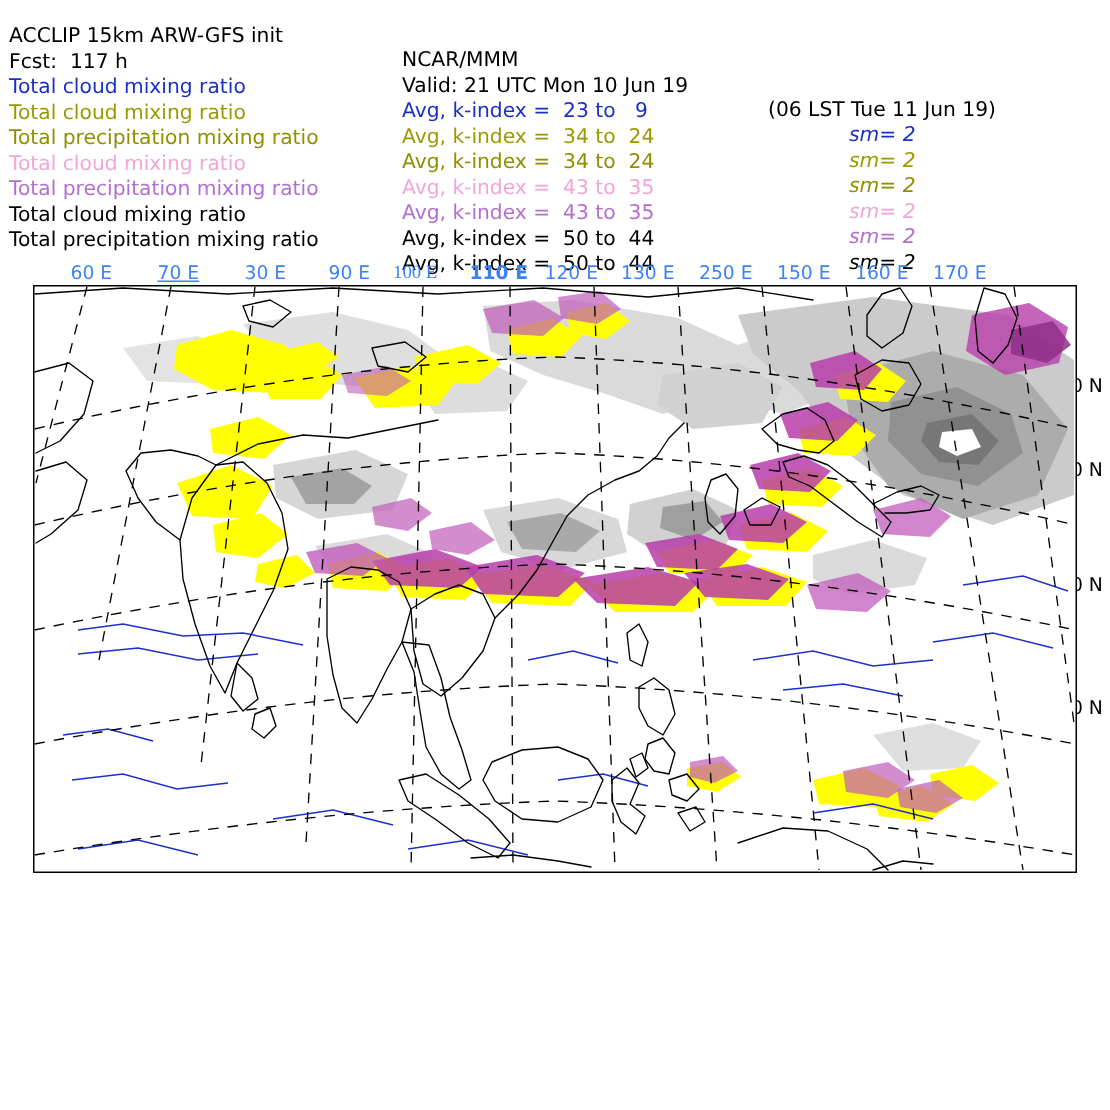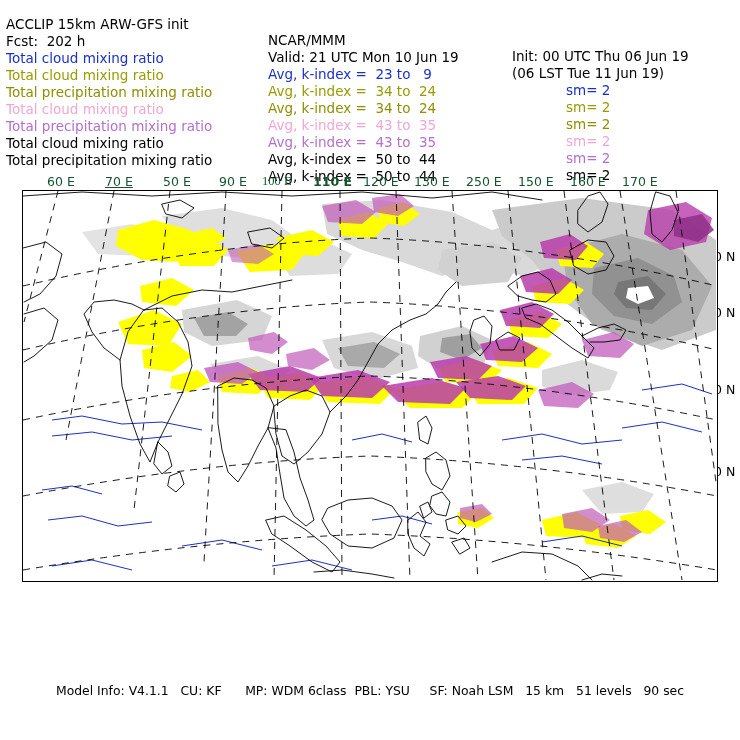--- a/index.html
+++ b/index.html
@@ -5,58 +5,57 @@
   html,body{margin:0;padding:0;background:#ffffff;}
   body{width:740px;height:740px;overflow:hidden;font-family:"DejaVu Sans",sans-serif;}
   .page{position:relative;width:712px;height:740px;background:#fff;}
 
   
   .hdr{position:absolute;left:0;top:0;width:740px;}
   .hdr-row{position:relative;height:17px;font-size:13.5px;white-space:pre;}
   .c-l{position:absolute;left:6px;}
   .c-m{position:absolute;left:268px;}
   .c-r{position:absolute;left:512px;}
-  .c-r2{position:absolute;left:566px;}
+  .c-r2{position:absolute;left:566px;font-style:italic;}
 
   .k-black{color:#000000;}
   .k-blue{color:#1b30c8;}
   .k-olive{color:#9a9a00;}
   .k-dkyellow{color:#8f8f00;}
   .k-pink{color:#f0a6d6;}
   .k-violet{color:#b36fd0;}
 
   
   .mapwrap{position:absolute;left:22px;top:190px;width:696px;height:392px;}
   .mapframe{position:absolute;left:0;top:0;width:100%;height:100%;
             border:1px solid #000;box-sizing:border-box;background:#ffffff;}
   .mapsvg{position:absolute;left:0;top:0;}
 
   
-  .lon-lab{position:absolute;font-size:12.5px;color:#14532d;white-space:nowrap;}
+  .lon-lab{position:absolute;font-size:12.5px;color:#3b82f6;white-space:nowrap;}
   .lat-lab{position:absolute;font-size:12.5px;color:#000;white-space:nowrap;}
 
   
   .foot{position:absolute;left:0;bottom:12px;width:740px;text-align:center;
         font-size:12.4px;color:#000;white-space:pre;line-height:15px;}
 </style>
 </head>
 <body>
 
 <div class="page">
 
   <div class="hdr">
 
     <div class="hdr-row">
       <span class="c-l k-black">ACCLIP 15km ARW-GFS init</span>
       <span class="c-m k-black">NCAR/MMM</span>
-      <span class="c-r k-black">Init: 00 UTC Thu 06 Jun 19</span>
-    </div>
-
-    <div class="hdr-row">
-      <span class="c-l k-black">Fcst:  202 h</span>
+    </div>
+
+    <div class="hdr-row">
+      <span class="c-l k-black">Fcst:  117 h</span>
       <span class="c-m k-black">Valid: 21 UTC Mon 10 Jun 19</span>
       <span class="c-r k-black">(06 LST Tue 11 Jun 19)</span>
     </div>
 
     <div class="hdr-row">
       <span class="c-l k-blue">Total cloud mixing ratio</span>
       <span class="c-m k-blue">Avg, k-index =  23 to   9</span>
       <span class="c-r2 k-blue">sm= 2</span>
     </div>
 
@@ -93,21 +92,21 @@
     <div class="hdr-row">
       <span class="c-l k-black">Total precipitation mixing ratio</span>
       <span class="c-m k-black">Avg, k-index =  50 to  44</span>
     </div>
 
   </div>
 
   <div>
     <span class="lon-lab" style="left:47px;  top:174px;">60 E</span>
     <span class="lon-lab" style="left:105px; top:174px;text-decoration:underline;">70 E</span>
-    <span class="lon-lab" style="left:163px; top:174px;">50 E</span>
+    <span class="lon-lab" style="left:163px; top:174px;">30 E</span>
     <span class="lon-lab" style="left:219px; top:174px;">90 E</span>
     <span class="lon-lab" style="left:262px; top:174px;font-family:Liberation Serif, serif;">100 E</span>
     <span class="lon-lab" style="left:313px; top:174px;font-weight:bold;">110 E</span>
     <span class="lon-lab" style="left:363px; top:174px;">120 E</span>
     <span class="lon-lab" style="left:414px; top:174px;">130 E</span>
     <span class="lon-lab" style="left:466px; top:174px;">250 E</span>
     <span class="lon-lab" style="left:518px; top:174px;">150 E</span>
     <span class="lon-lab" style="left:570px; top:174px;">160 E</span>
     <span class="lon-lab" style="left:622px; top:174px;">170 E</span>
   </div>
@@ -306,16 +305,15 @@
           <path d="M542 1 L592 390"></path>
           <path d="M598 1 L660 390"></path>
           <path d="M654 1 L694 292"></path>
         </g>
 
       </g>
     </svg>
   </div>
 
   <div class="foot">
-    <div>Model Info: V4.1.1   CU: KF      MP: WDM 6class  PBL: YSU     SF: Noah LSM   15 km   51 levels   90 sec</div>
   </div>
 
 </div>
 
 </body></html>

